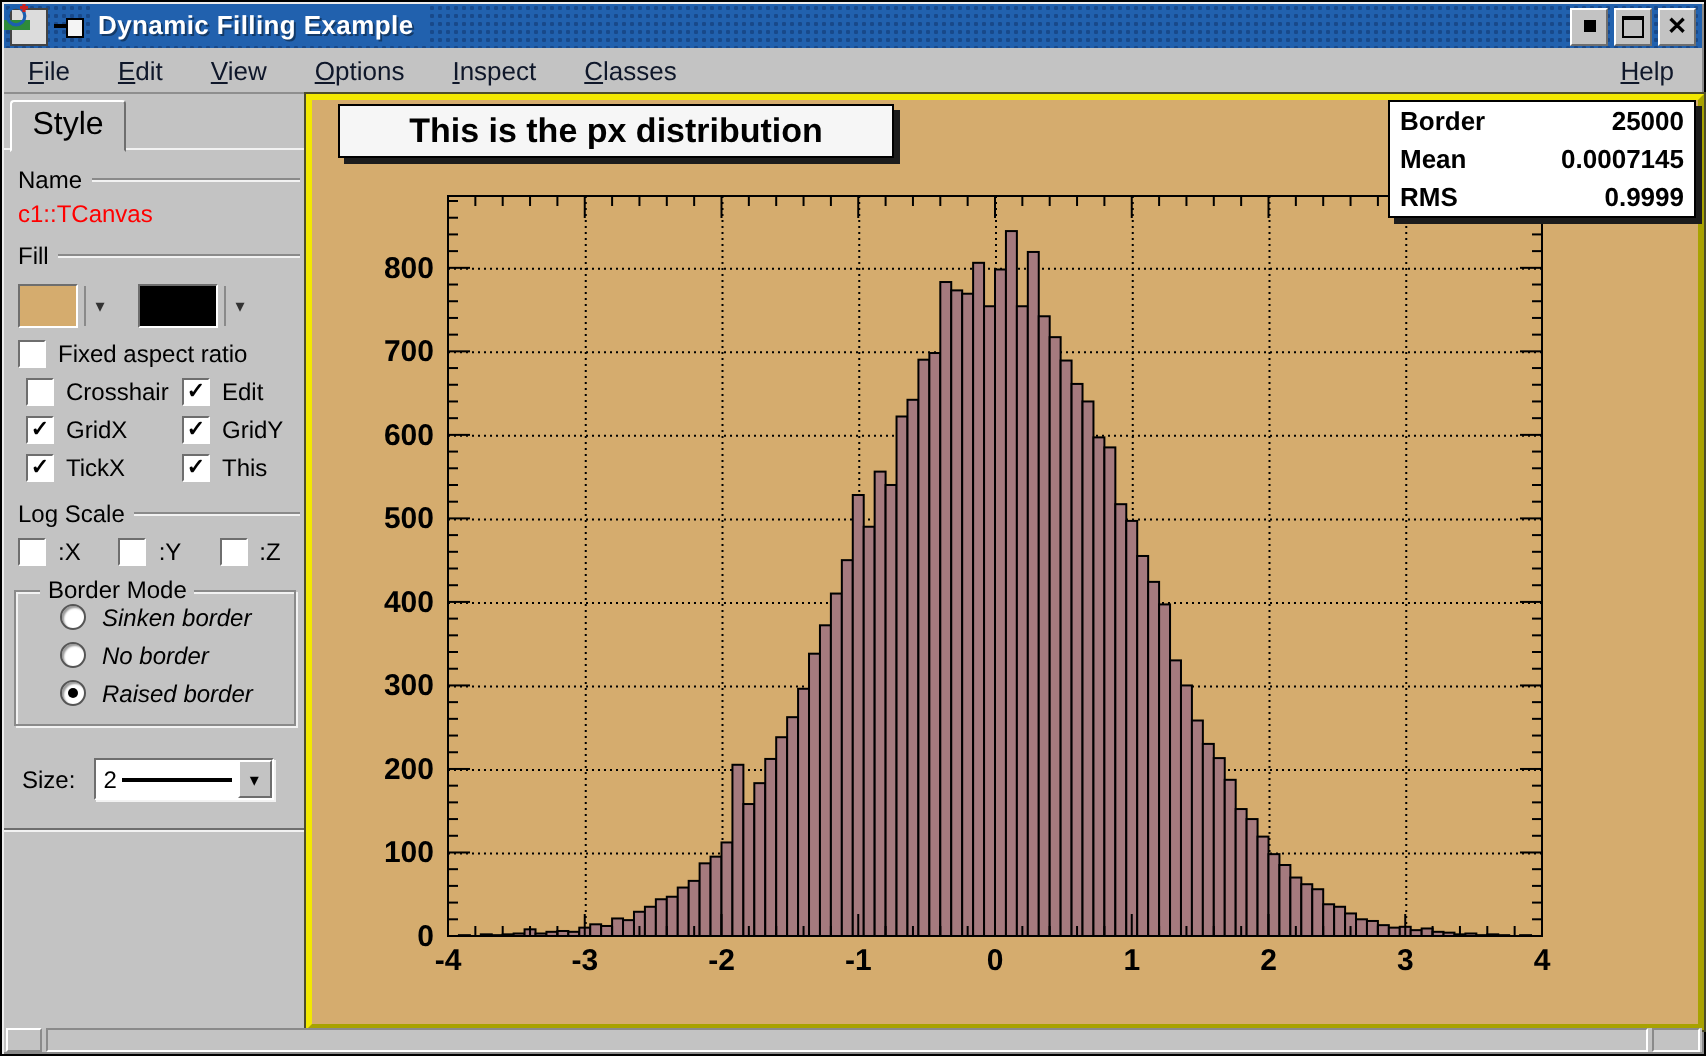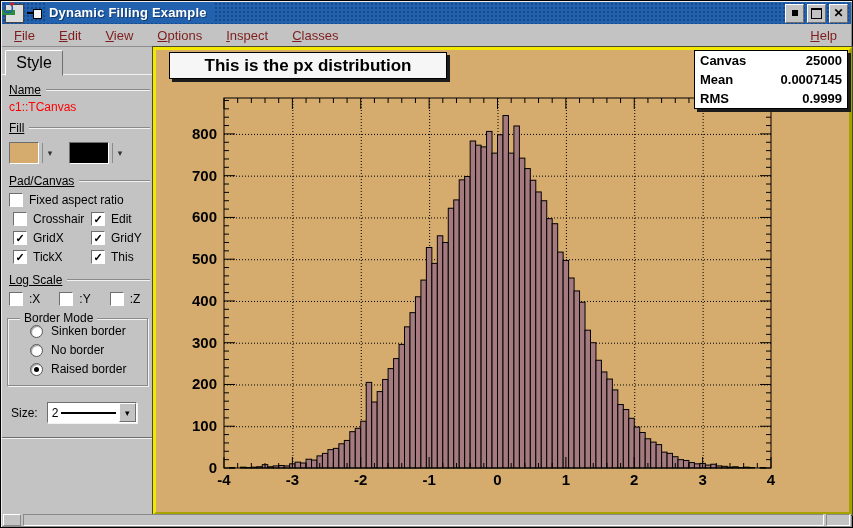--- a/index.html
+++ b/index.html
@@ -30,57 +30,57 @@
   .titlebar .spacer{flex:1;}
   .tbtn{width:17px;height:17px;background:var(--chrome);margin-right:3px;
     border:1px solid;border-color:var(--chrome-hi) var(--chrome-lo) var(--chrome-lo) var(--chrome-hi);
     display:flex;align-items:center;justify-content:center;color:#000;}
   .tbtn .sq-small{width:6px;height:6px;background:#000;}
   .tbtn .sq-max{width:9px;height:8px;border:1px solid #000;border-top-width:2px;}
   .tbtn.close{font-size:12px;font-weight:bold;line-height:1;}
 
   
   .menubar{position:absolute;left:1px;top:23px;right:1px;height:22px;background:var(--chrome);
-    display:flex;align-items:center;font-size:13px;color:#7f1d1d;
+    display:flex;align-items:center;font-size:13px;color:#0f172a;
     border-bottom:1px solid #8e8e8e;box-shadow:0 1px 0 #f0f0f0;}
   .menu-item{padding:2px 10px;margin-right:4px;}
   .menu-item:first-child{margin-left:2px;}
   .menu-help{margin-left:auto;margin-right:8px;padding:2px 6px;}
   .menubar u{text-decoration:underline;}
 
   
   .sidebar{position:absolute;left:1px;top:46px;width:151px;bottom:13px;background:var(--chrome);
     font-size:12px;color:#000;border-right:1px solid #8e8e8e;}
   .tabbar{position:relative;height:27px;border-bottom:1px solid #f2f2f2;}
   .tab{position:absolute;left:3px;top:3px;width:56px;height:24px;background:var(--chrome);
     border:1px solid;border-color:var(--chrome-hi) var(--chrome-lo) var(--chrome) var(--chrome-hi);
     border-radius:2px 2px 0 0;display:flex;align-items:center;justify-content:center;font-size:16px;}
   .sec{display:flex;align-items:center;margin:0 3px 0 7px;height:14px;}
-  .sec .lbl{white-space:nowrap;margin-right:5px;text-decoration:underline;}
+  .sec .lbl{white-space:nowrap;margin-right:5px;}
   .sec .rule{flex:1;height:0;border-top:1px solid #8a8a8a;border-bottom:1px solid #f2f2f2;}
   .red-name{color:var(--name-red);margin:3px 0 0 7px;font-size:12px;}
   .swatches{display:flex;align-items:center;margin:6px 0 0 7px;height:24px;}
   .swatch{width:28px;height:20px;border:1px solid;border-color:#6e6e6e #fff #fff #6e6e6e;}
   .swatch.first{background:var(--canvas-bg);}
   .swatch.second{background:#000;width:38px;margin-left:12px;}
   .drop{width:14px;height:20px;display:flex;align-items:center;justify-content:center;
     border-left:1px solid #8a8a8a;margin-left:3px;color:#333;font-size:9px;}
   .checkrow{display:flex;align-items:center;margin:5px 0 0 7px;height:14px;}
   .cb{width:12px;height:12px;background:#fff;border:1px solid;flex:none;
     border-color:#6e6e6e #fff #fff #6e6e6e;display:flex;align-items:center;justify-content:center;
     font-size:11px;font-weight:bold;line-height:1;color:#000;}
   .cb + span{margin-left:6px;white-space:nowrap;}
   .twocol{display:grid;grid-template-columns:78px 1fr;margin-left:4px;}
   .twocol .checkrow{margin-left:7px;}
   .threecol{display:flex;}
   .threecol .checkrow{width:50px;margin-left:7px;}
   .groupbox{position:relative;margin:12px 5px 0 5px;height:66px;
     border:1px solid #8a8a8a;box-shadow:inset 1px 1px 0 #f2f2f2, 1px 1px 0 #f2f2f2;}
   .groupbox .gb-label{position:absolute;top:-8px;left:12px;background:var(--chrome);padding:0 4px;}
-  .radiorow{display:flex;align-items:flex-end;margin:6px 0 0 14px;height:13px;}
+  .radiorow{display:flex;align-items:center;margin:6px 0 0 14px;height:13px;font-style:italic;}
   .radio{width:11px;height:11px;border-radius:50%;background:#fff;flex:none;
     border:1px solid #555;box-shadow:inset 1px 1px 1px #9a9a9a;position:relative;}
   .radio.on::after{content:"";position:absolute;left:3px;top:3px;width:5px;height:5px;border-radius:50%;background:#000;}
   .radiorow span{margin-left:8px;white-space:nowrap;}
   .sizerow{display:flex;align-items:center;margin:16px 0 0 9px;}
   .combo{width:88px;height:19px;margin-left:9px;background:#fff;display:flex;align-items:center;
     border:1px solid;border-color:#6e6e6e #fff #fff #6e6e6e;box-shadow:1px 1px 0 #f2f2f2;}
   .combo .val{margin:0 3px 0 4px;font-size:12px;}
   .combo .lineprev{flex:1;height:2px;background:#000;margin-right:3px;}
   .combo .btn{width:15px;height:17px;background:var(--chrome);flex:none;
@@ -170,24 +170,20 @@
       <span class="lbl">Fill</span>
         <span class="rule"></span>
     </div>
     <div class="swatches">
       <span class="swatch first" style="background: rgb(213, 172, 110);"></span>
       <span class="drop">▾</span>
       <span class="swatch second" style="background: rgb(0, 0, 0);"></span>
       <span class="drop">▾</span>
     </div>
 
-    <div class="sec" style="margin-top:9px;">
-      <span class="lbl">Pad/Canvas</span>
-        <span class="rule"></span>
-    </div>
     <div>
         <span class="checkrow">
           <span class="cb"></span>
           <span>Fixed aspect ratio</span>
         </span>
       </div>
     <div class="twocol">
         <span class="checkrow">
           <span class="cb"></span>
           <span>Crosshair</span>
@@ -570,21 +566,21 @@
           <text x="61" y="172.4356659142212" text-anchor="end" font-size="15" font-weight="bold" font-family="&quot;Liberation Sans&quot;, sans-serif" fill="#000">600</text>
           <text x="61" y="130.67494356659142" text-anchor="end" font-size="15" font-weight="bold" font-family="&quot;Liberation Sans&quot;, sans-serif" fill="#000">700</text>
           <text x="61" y="88.91422121896164" text-anchor="end" font-size="15" font-weight="bold" font-family="&quot;Liberation Sans&quot;, sans-serif" fill="#000">800</text>
         </svg>
       <div class="plot-title">
         <span>This is the px distribution</span>
       </div>
       <div class="stats">
         <div>
             <div class="row">
-              <span>Canvas</span>
+              <span>Border</span>
               <span>25000</span>
             </div>
             <div class="row">
               <span>Mean</span>
               <span>0.0007145</span>
             </div>
             <div class="row">
               <span>RMS</span>
               <span>0.9999</span>
             </div>

